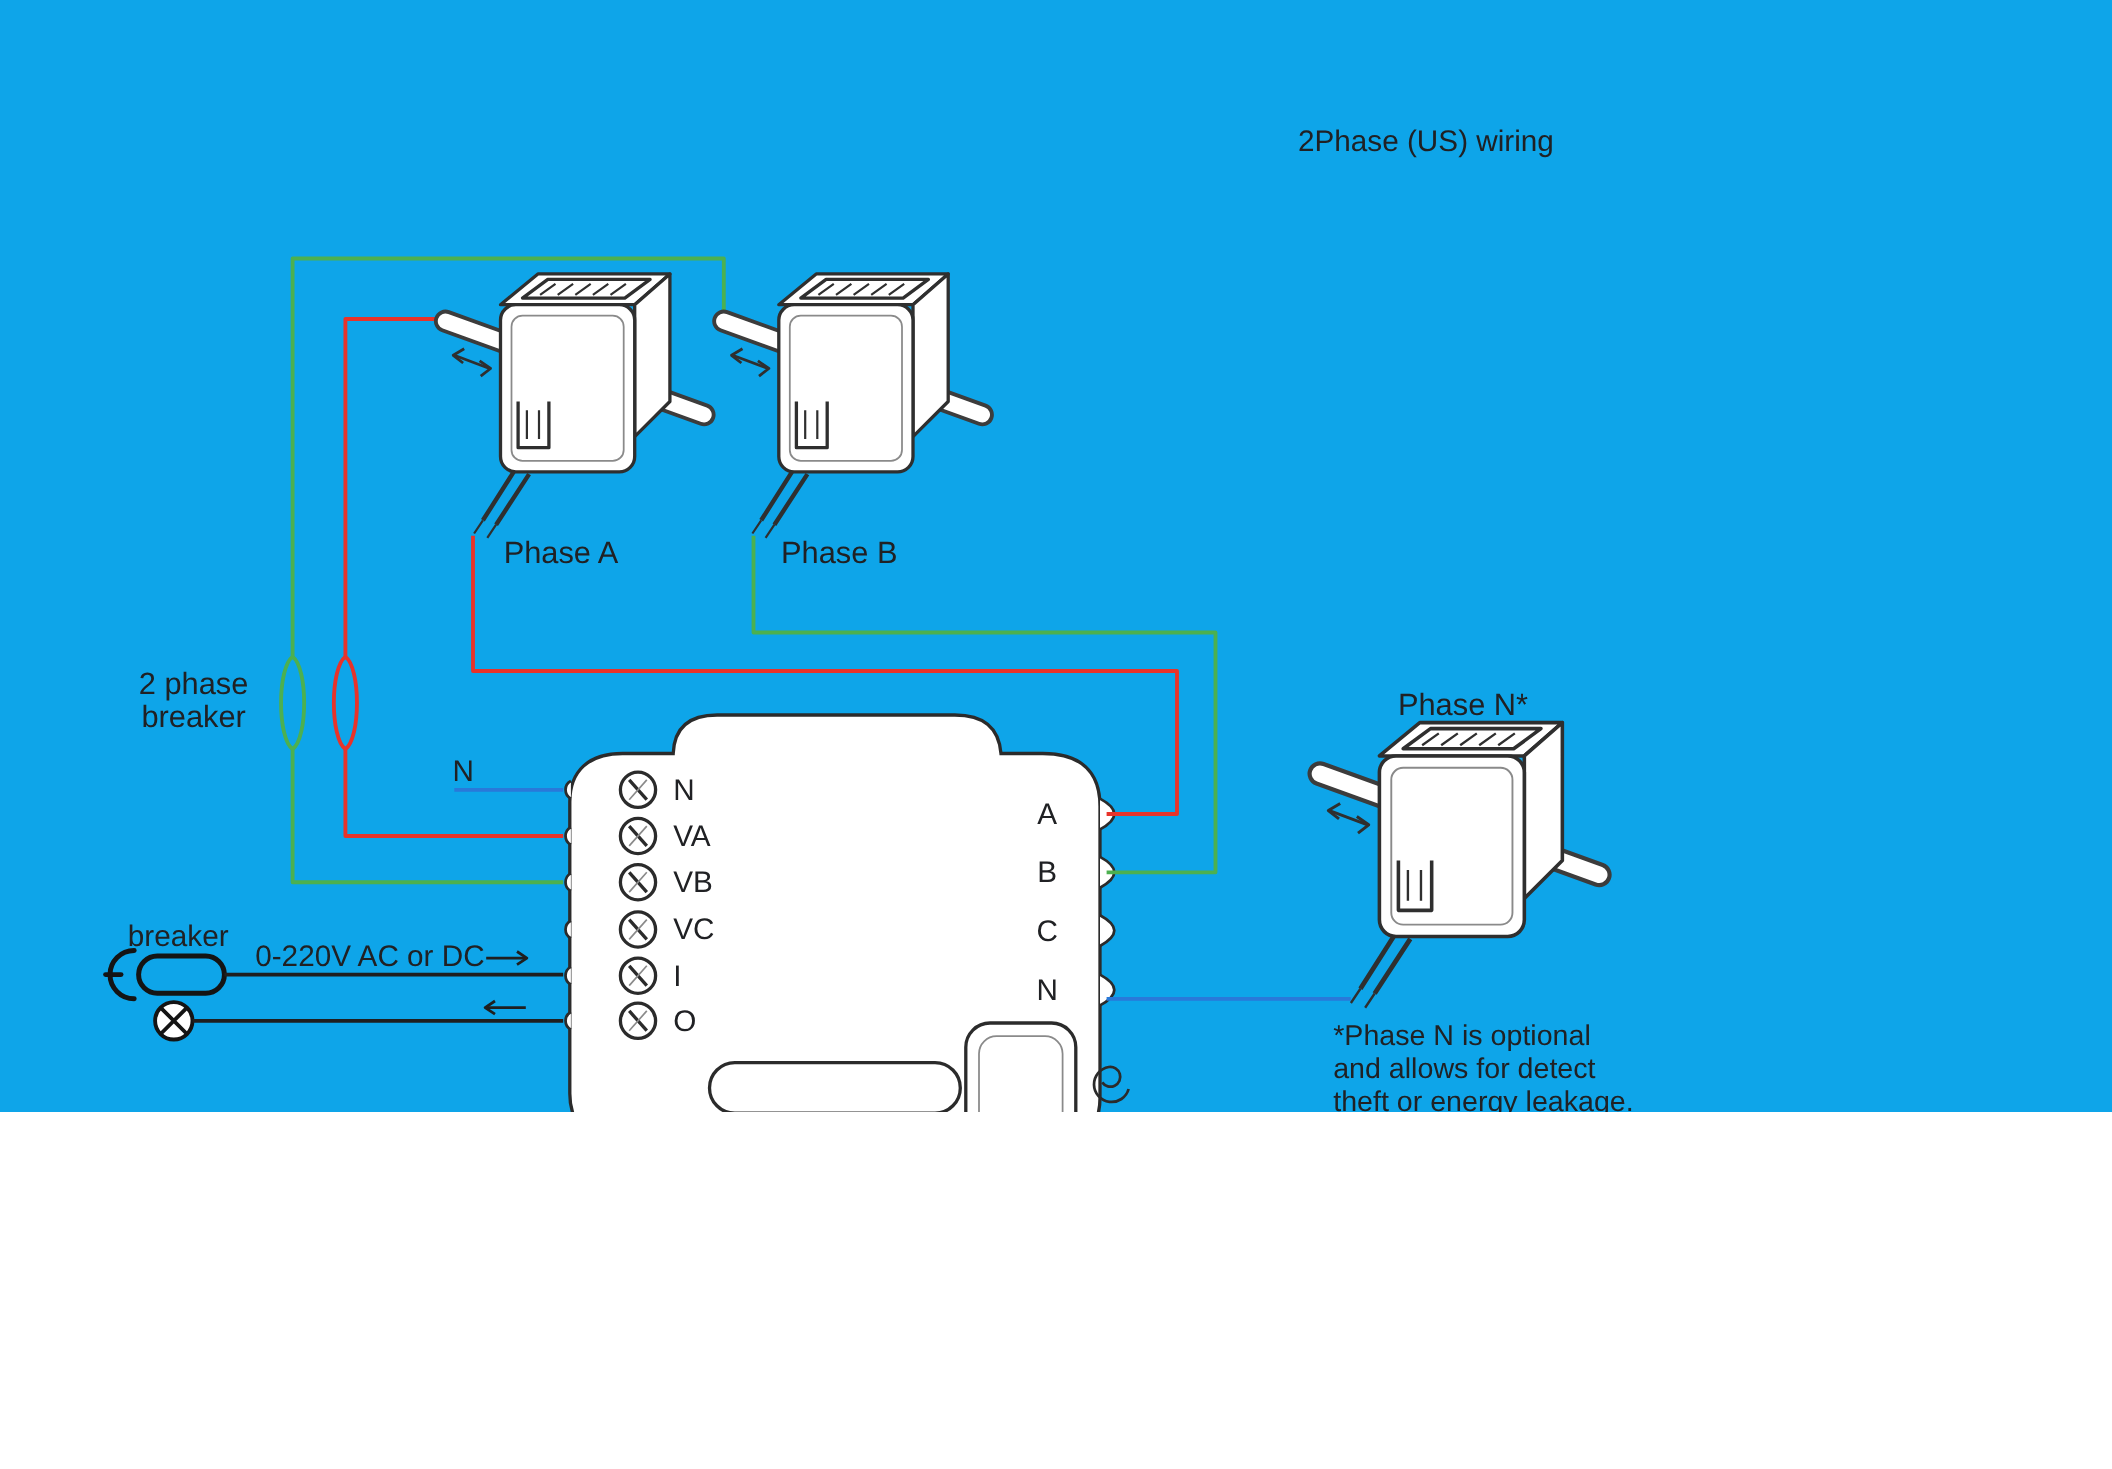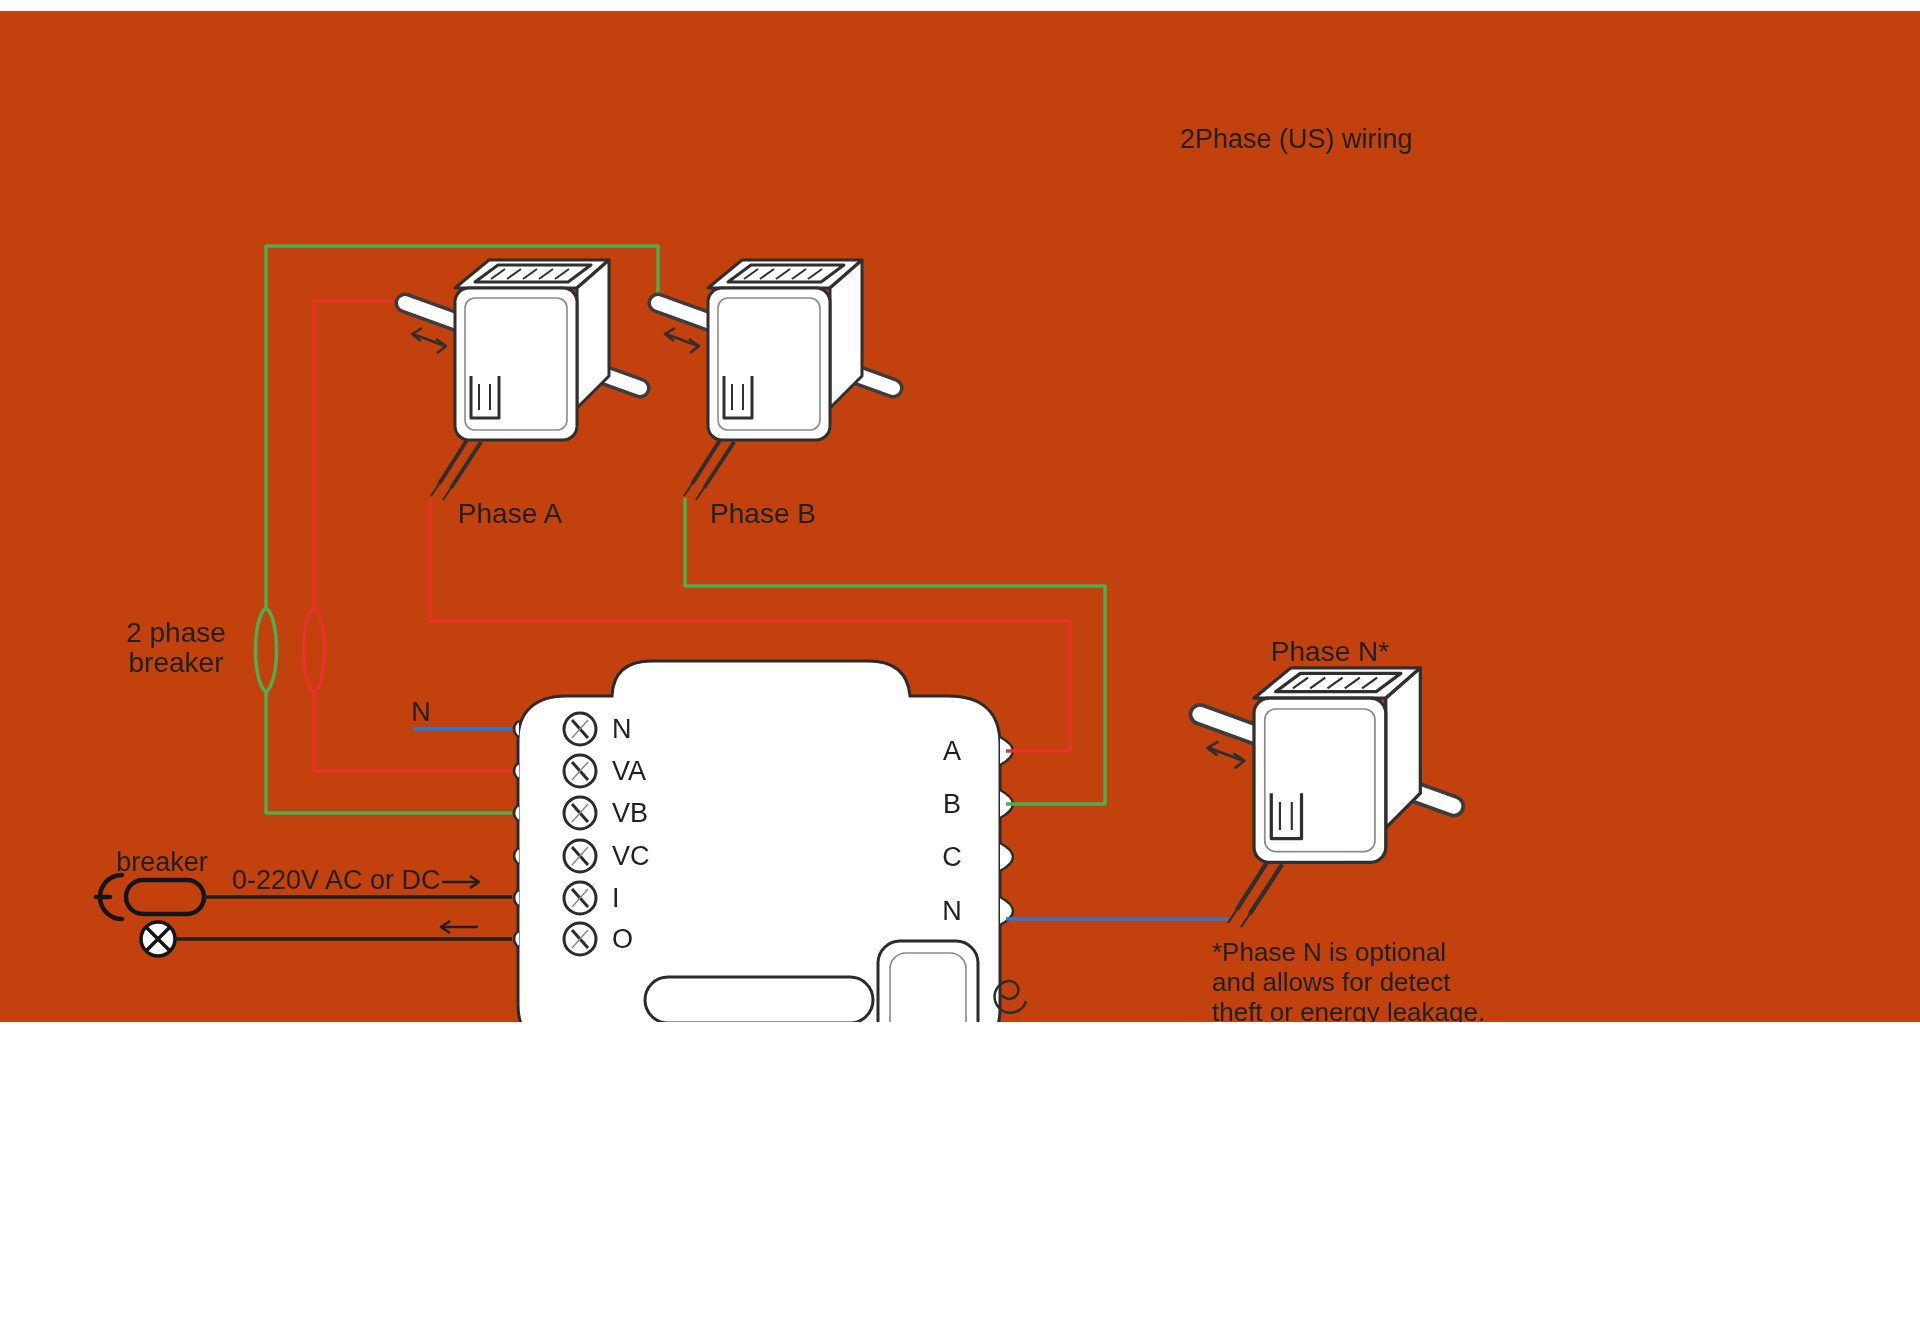--- a/index.html
+++ b/index.html
@@ -1,17 +1,17 @@
 <!DOCTYPE html>
 <html><head>
 <meta charset="utf-8">
 <style>
   html,body{margin:0;padding:0;background:#ffffff;}
-  .root{position:relative;width:1920px;height:1011px;background:#c2410c;overflow:hidden;
-        font-family:"Liberation Sans", sans-serif;margin-top:11px;}
+  .root{position:relative;width:1920px;height:1011px;background:#0ea5e9;overflow:hidden;
+        font-family:"Liberation Sans", sans-serif;}
   svg{position:absolute;inset:0;}
   text{fill:#202124;font-family:"Liberation Sans", sans-serif;}
   .lbl{font-size:28px;}
   .term{font-size:27px;}
   .note{font-size:26px;}
   .title{font-size:27px;}
 </style>
 </head>
 <body>
 

